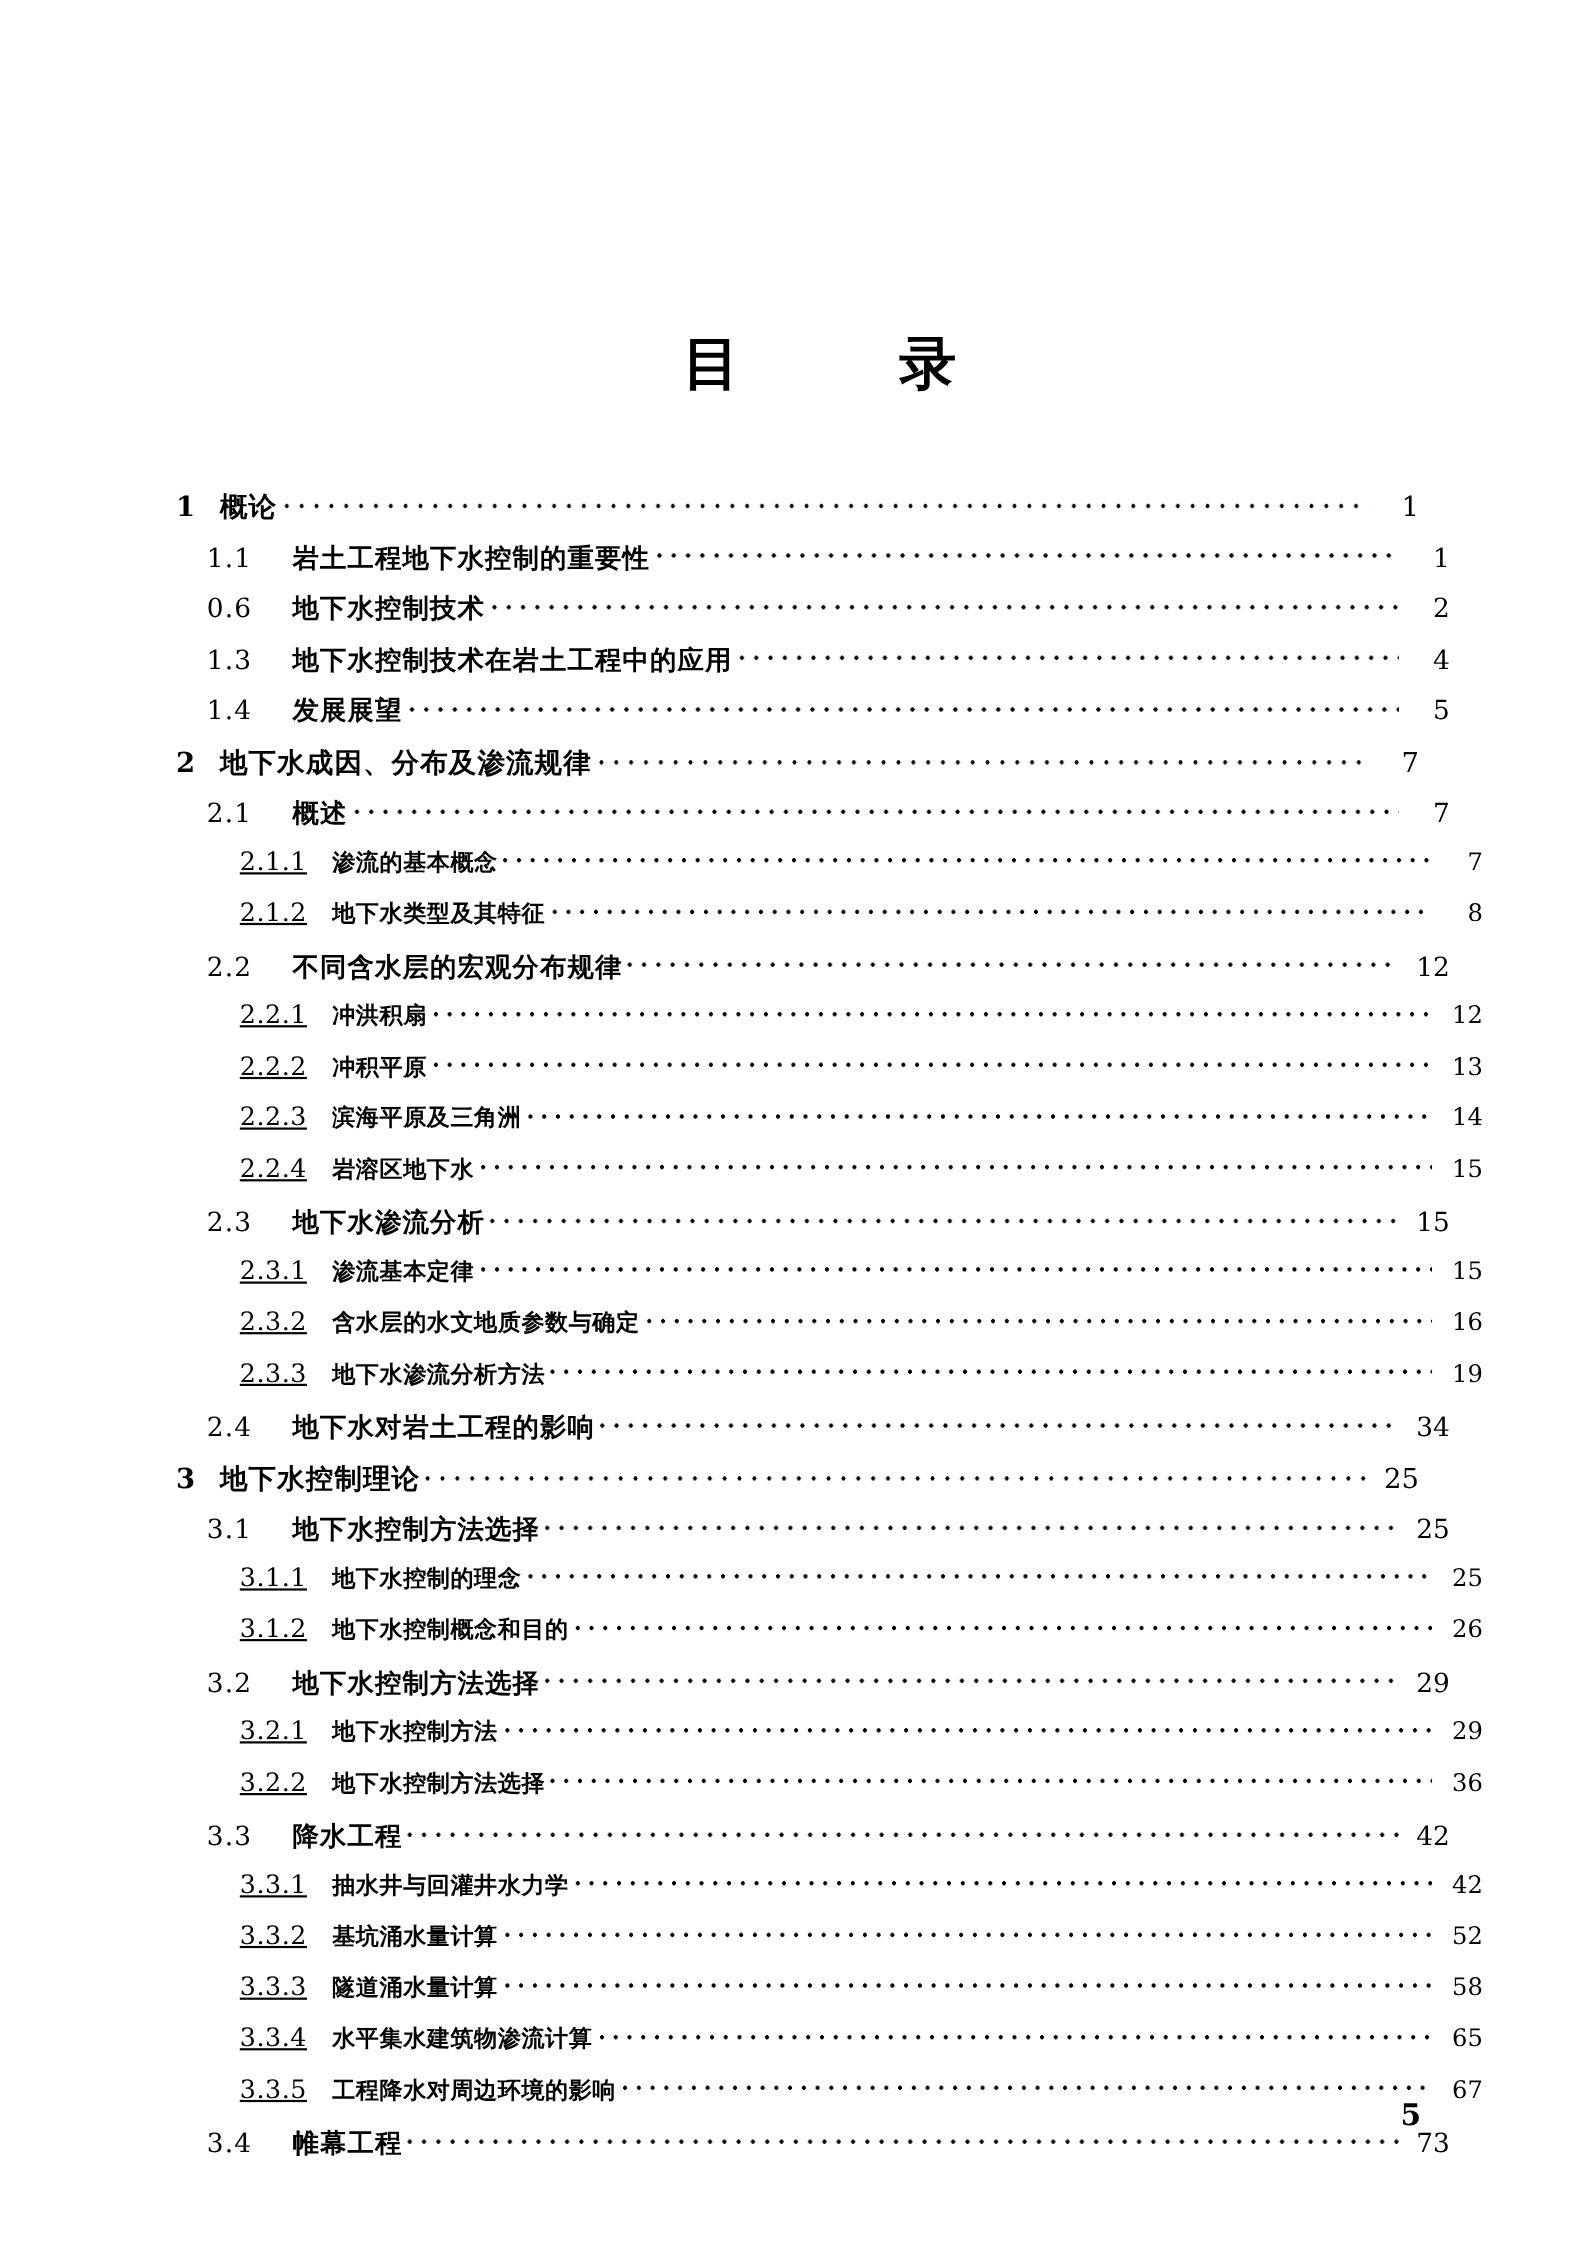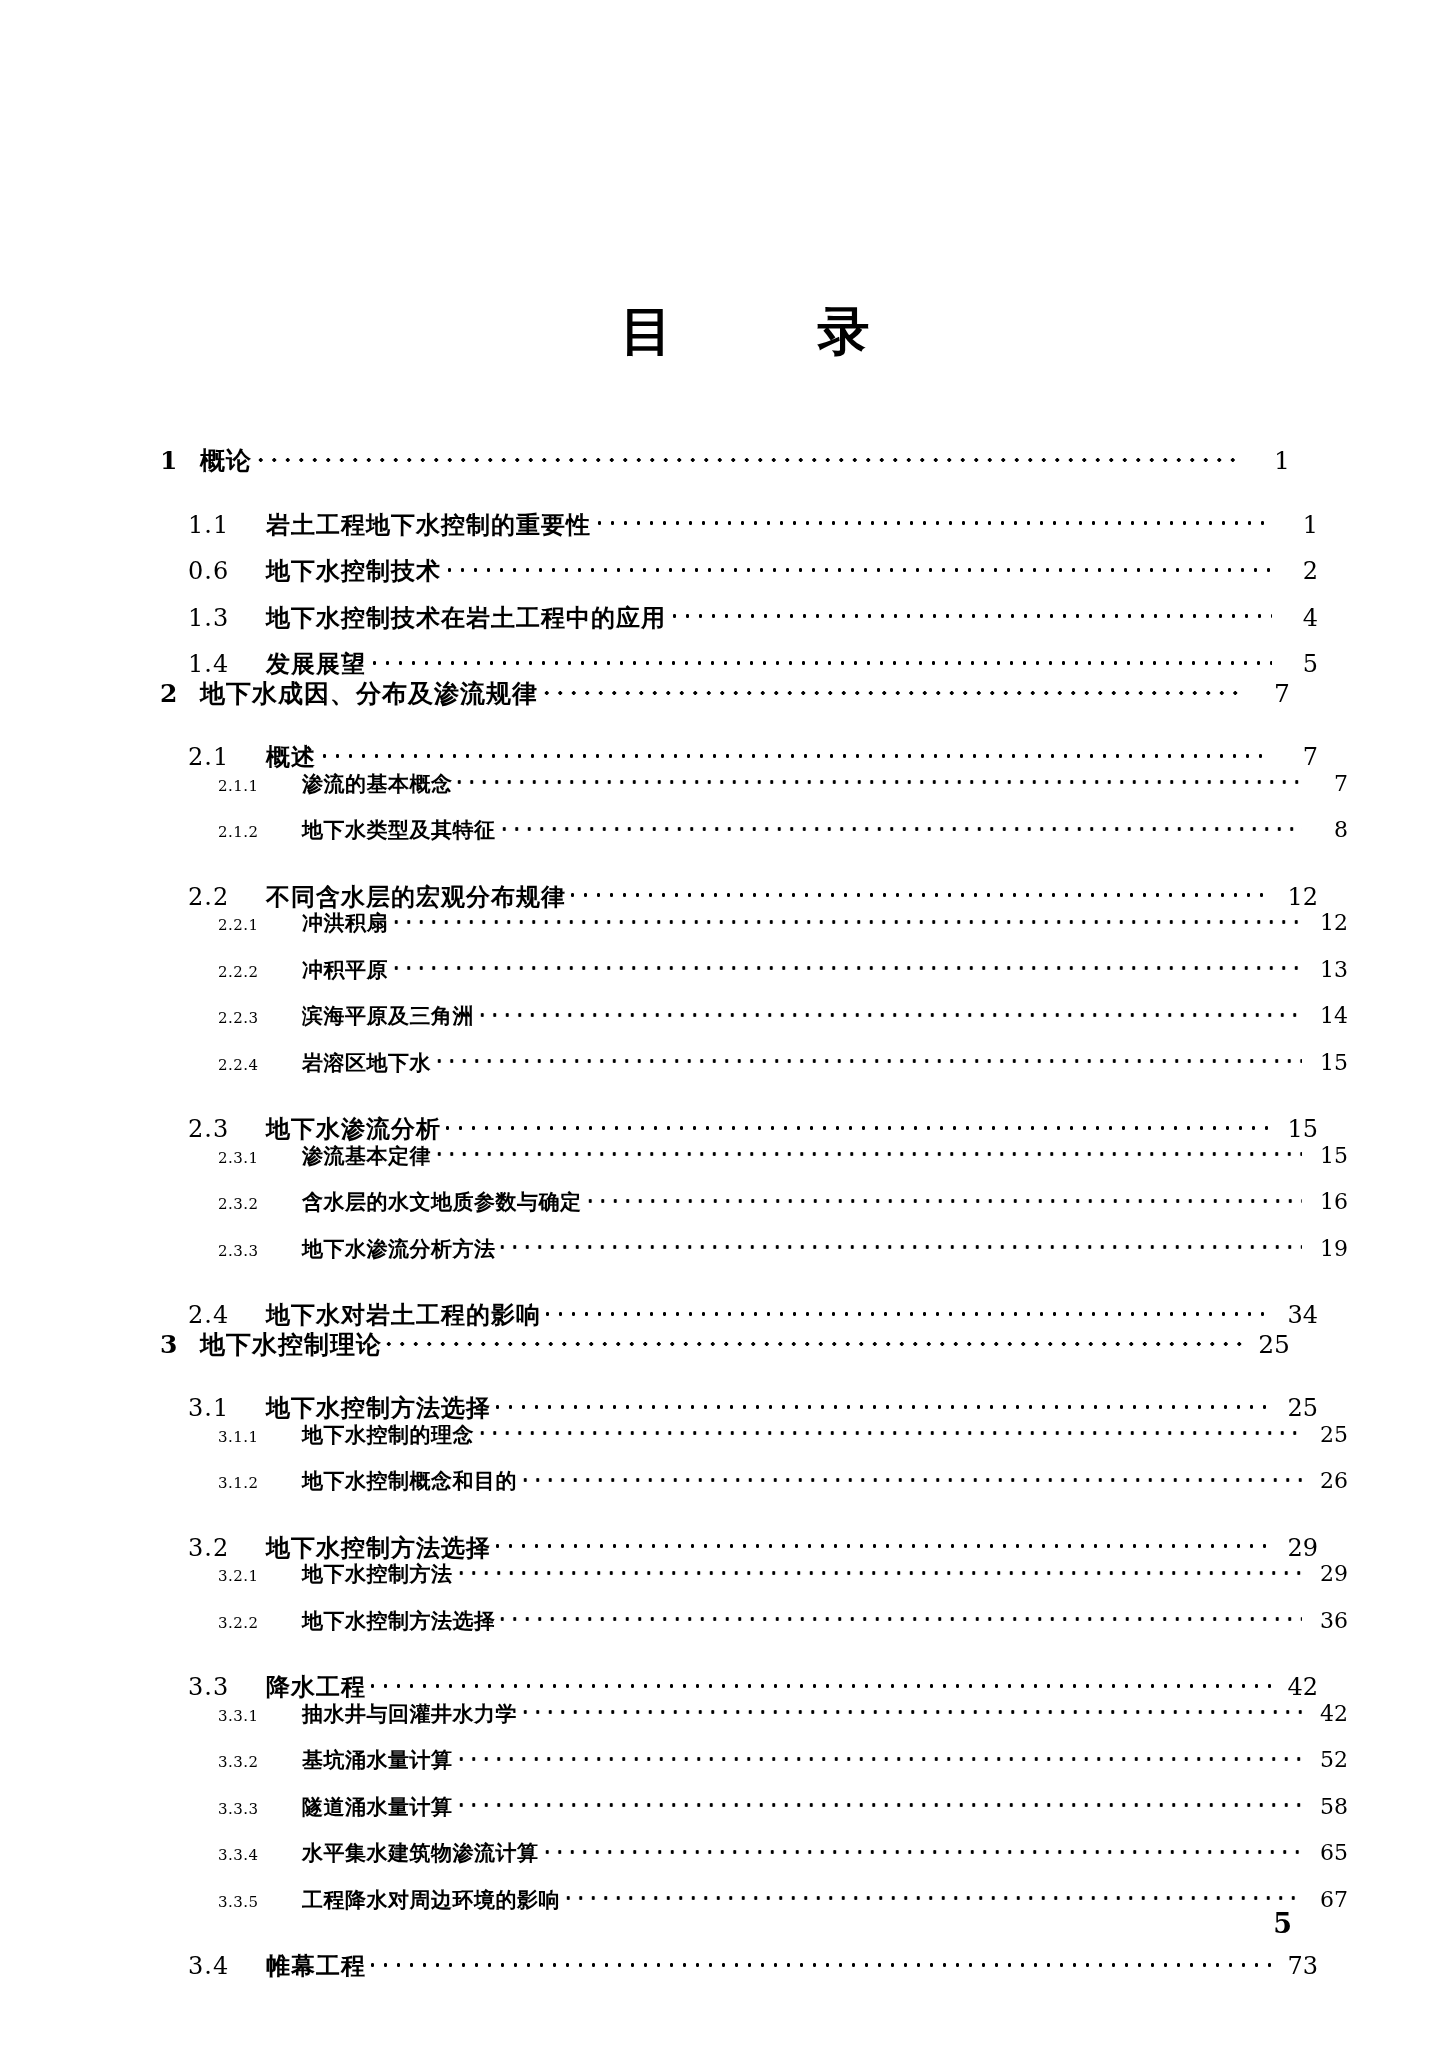--- a/index.html
+++ b/index.html
@@ -98,26 +98,26 @@
 
   
   .lvl1 { font-size: 25px; }
   .lvl1 .toc-num   { font-weight: bold; font-size: 25px; width: 34px; }
   .lvl1 .toc-label { font-weight: bold; font-size: 25px; letter-spacing: 1px; padding-left: 6px; }
   .lvl1 .toc-page  { font-size: 25px; font-weight: normal; }
 
   
   .lvl2 { font-size: 24px; padding-left: 28px; }
   .lvl2 .toc-num   { font-size: 24px; width: 70px; letter-spacing: 1px; }
-  .lvl2 .toc-label { font-size: 24px; font-weight: bold; letter-spacing: 1px; padding-left: 8px; margin-top: 18px; }
+  .lvl2 .toc-label { font-size: 24px; font-weight: bold; letter-spacing: 1px; padding-left: 8px; }
   .lvl2 .toc-page  { font-size: 24px; }
 
   
   .lvl3 { font-size: 21px; padding-left: 58px; }
-  .lvl3 .toc-num   { font-size: 15px; width: 76px; letter-spacing: 0.5px; }
+  .lvl3 .toc-num   { font-size: 23px; width: 76px; letter-spacing: 0.5px; text-decoration: underline; }
   .lvl3 .toc-label { font-size: 21px; font-weight: bold; letter-spacing: 0.5px; padding-left: 8px; }
   .lvl3 .toc-page  { font-size: 22px; }
 
   
   .lvl1 .toc-leader::after { background-size: 13.5px 4px; bottom: 0.28em; }
   .lvl2 .toc-leader::after { background-size: 13px 4px; }
   .lvl3 .toc-leader::after { background-size: 12.5px 4px; }
 
   
   .tight .toc-leader { margin-left: 0; }

